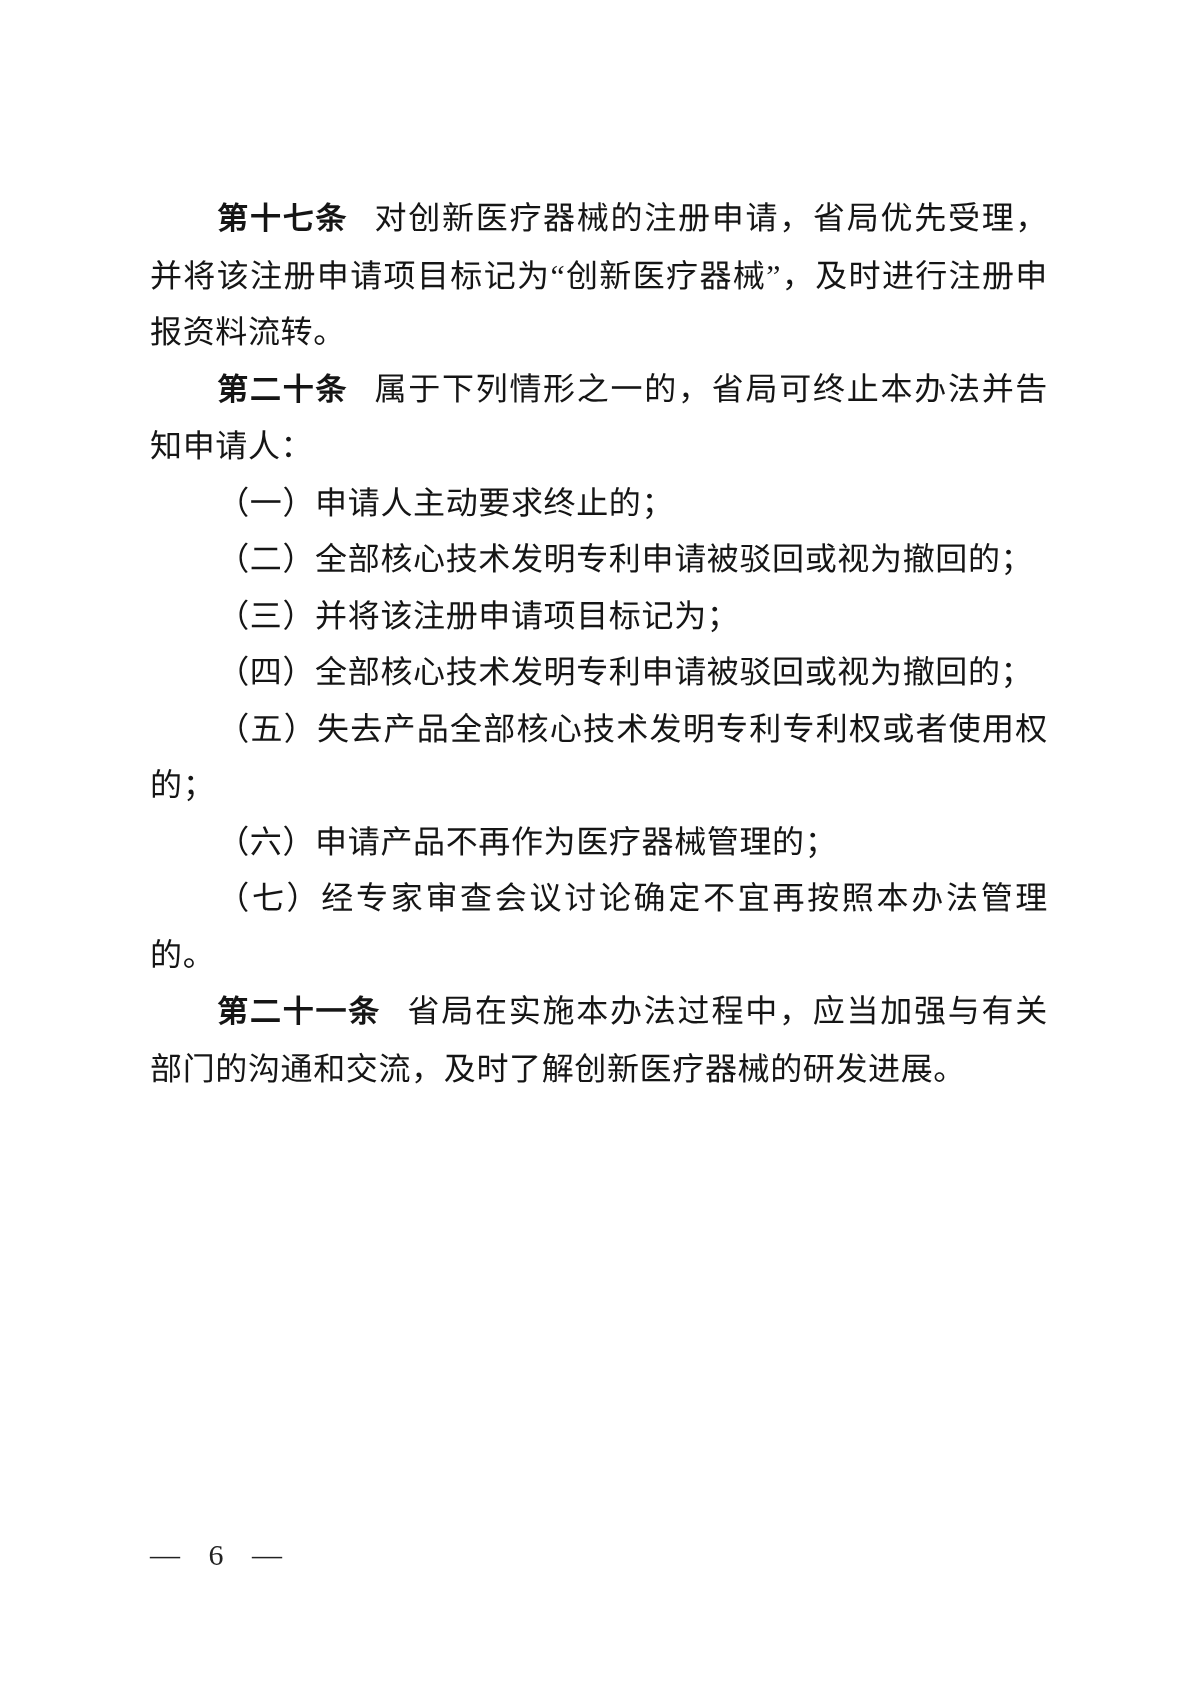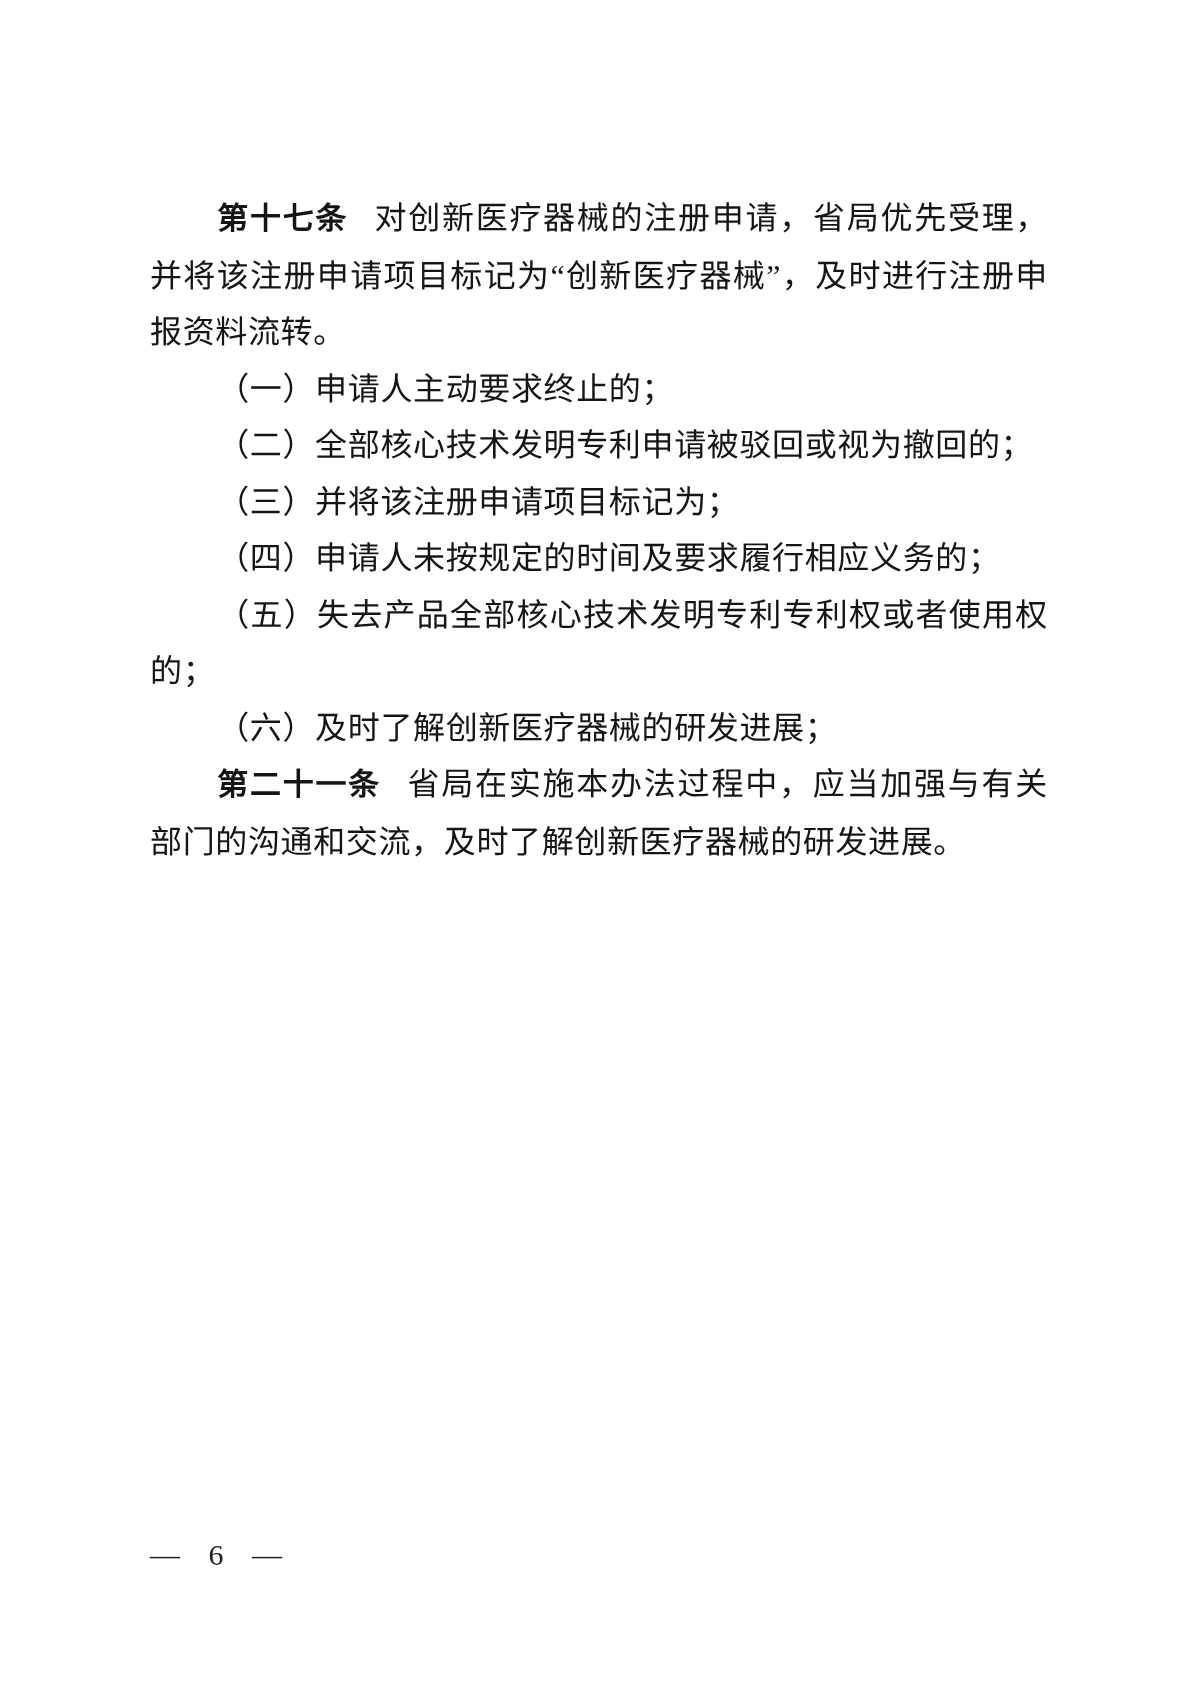--- a/index.html
+++ b/index.html
@@ -50,33 +50,35 @@
 </head>
 <body>
 
 <div class="page">
 
   <div class="content" id="paragraphs">
   <p class="para"><b class="art">第十七条</b><span class="txt">对创新医疗器械的注册申请，省局优先受理，并将该注册申请项目标记为“创新医疗器械”，及时进行注册申报资料流转。</span></p>
 
 
 
+  <p class="para"><b class="art">第二十条</b><span class="txt">属于下列情形之一的，省局可终止本办法并告知申请人：</span></p>
 
   <p class="para"><span class="txt">（一）申请人主动要求终止的；</span></p>
 
   <p class="para"><span class="txt">（二）全部核心技术发明专利申请被驳回或视为撤回的；</span></p>
 
   <p class="para"><span class="txt">（三）并将该注册申请项目标记为；</span></p>
 
-  <p class="para"><span class="txt">（四）申请人未按规定的时间及要求履行相应义务的；</span></p>
+  <p class="para"><span class="txt">（四）全部核心技术发明专利申请被驳回或视为撤回的；</span></p>
 
   <p class="para"><span class="txt">（五）失去产品全部核心技术发明专利专利权或者使用权的；</span></p>
 
-  <p class="para"><span class="txt">（六）及时了解创新医疗器械的研发进展；</span></p>
+  <p class="para"><span class="txt">（六）申请产品不再作为医疗器械管理的；</span></p>
 
+  <p class="para"><span class="txt">（七）经专家审查会议讨论确定不宜再按照本办法管理的。</span></p>
 
   <p class="para"><b class="art">第二十一条</b><span class="txt">省局在实施本办法过程中，应当加强与有关部门的沟通和交流，及时了解创新医疗器械的研发进展。</span></p>
 
 </div>
 
   <div class="footer">
     <span>— 6 —</span>
   </div>
 
 </div>

